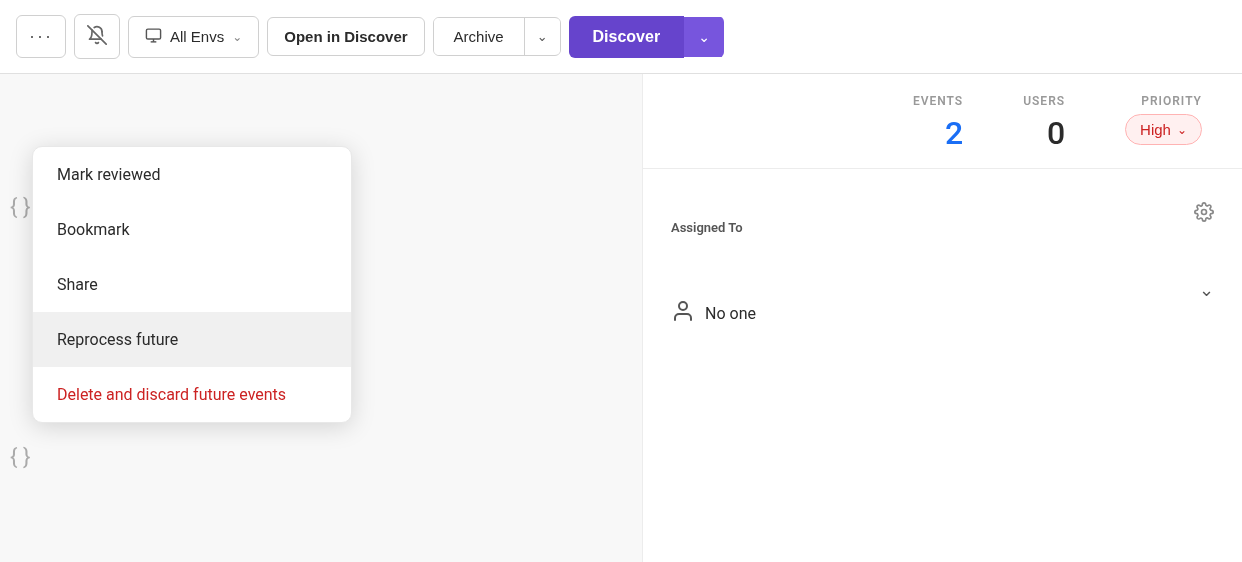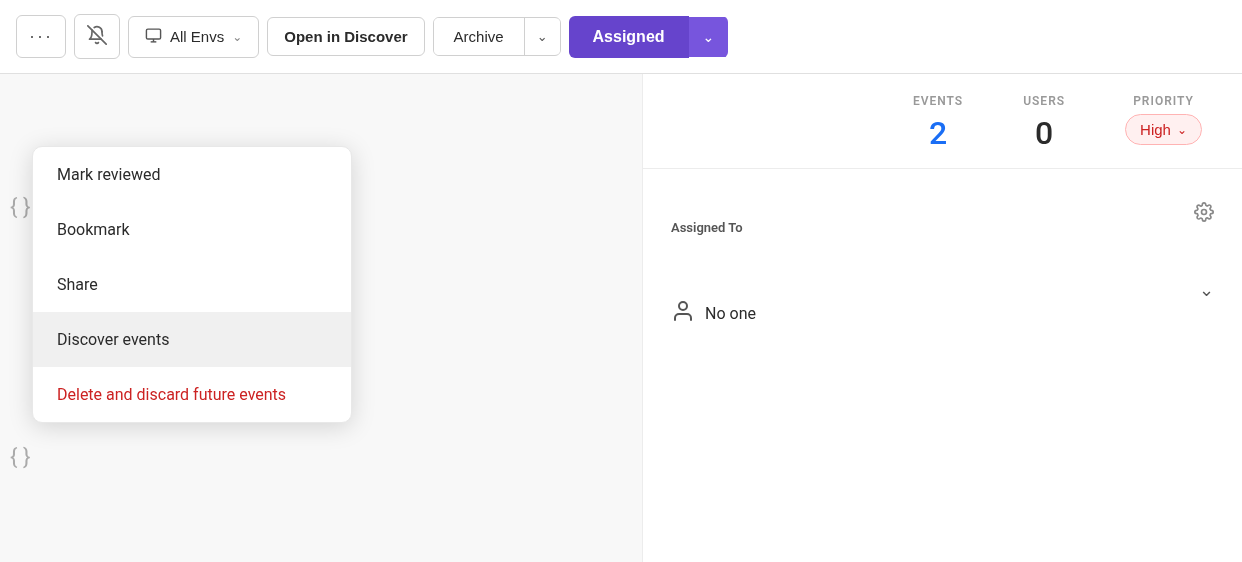--- a/index.html
+++ b/index.html
@@ -108,21 +108,21 @@
       border: none;
       border-radius: 0;
       padding: 12px 14px;
       font-size: 14px;
       cursor: pointer;
     }
 
     .stat-item {
       display: flex;
       flex-direction: column;
-      align-items: center;
+      align-items: flex-end;
       gap: 6px;
     }
 
     .stat-label {
       font-size: 12px;
       font-weight: 600;
       color: #999;
       letter-spacing: 1px;
       text-transform: uppercase;
     }
@@ -323,21 +323,21 @@
     <div class="archive-group">
       <button class="btn btn-archive-main">
         <span>Archive</span>
       </button>
       <button class="btn btn-archive-chevron">
         <span style="font-size:13px; color:#555;">⌄</span>
       </button>
     </div>
     <div class="resolve-group">
       <button class="btn-resolve">
-        <span>Assigned</span>
+        <span>Discover</span>
       </button>
       <button class="btn-resolve-chevron">
         <span>⌄</span>
       </button>
     </div>
   </div>
 
   <div class="content-row">
 
     <div class="center-area">
@@ -349,21 +349,21 @@
         <div class="menu-item">
           <span>Mark reviewed</span>
         </div>
         <div class="menu-item">
           <span>Bookmark</span>
         </div>
         <div class="menu-item">
           <span>Share</span>
         </div>
         <div class="menu-item active">
-          <span>Discover events</span>
+          <span>Reprocess future</span>
         </div>
         <div class="menu-item red">
           <span>Delete and discard future events</span>
         </div>
       </div>
     </div>
 
     <div class="right-stats">
 
       <div class="stats-header-row">

